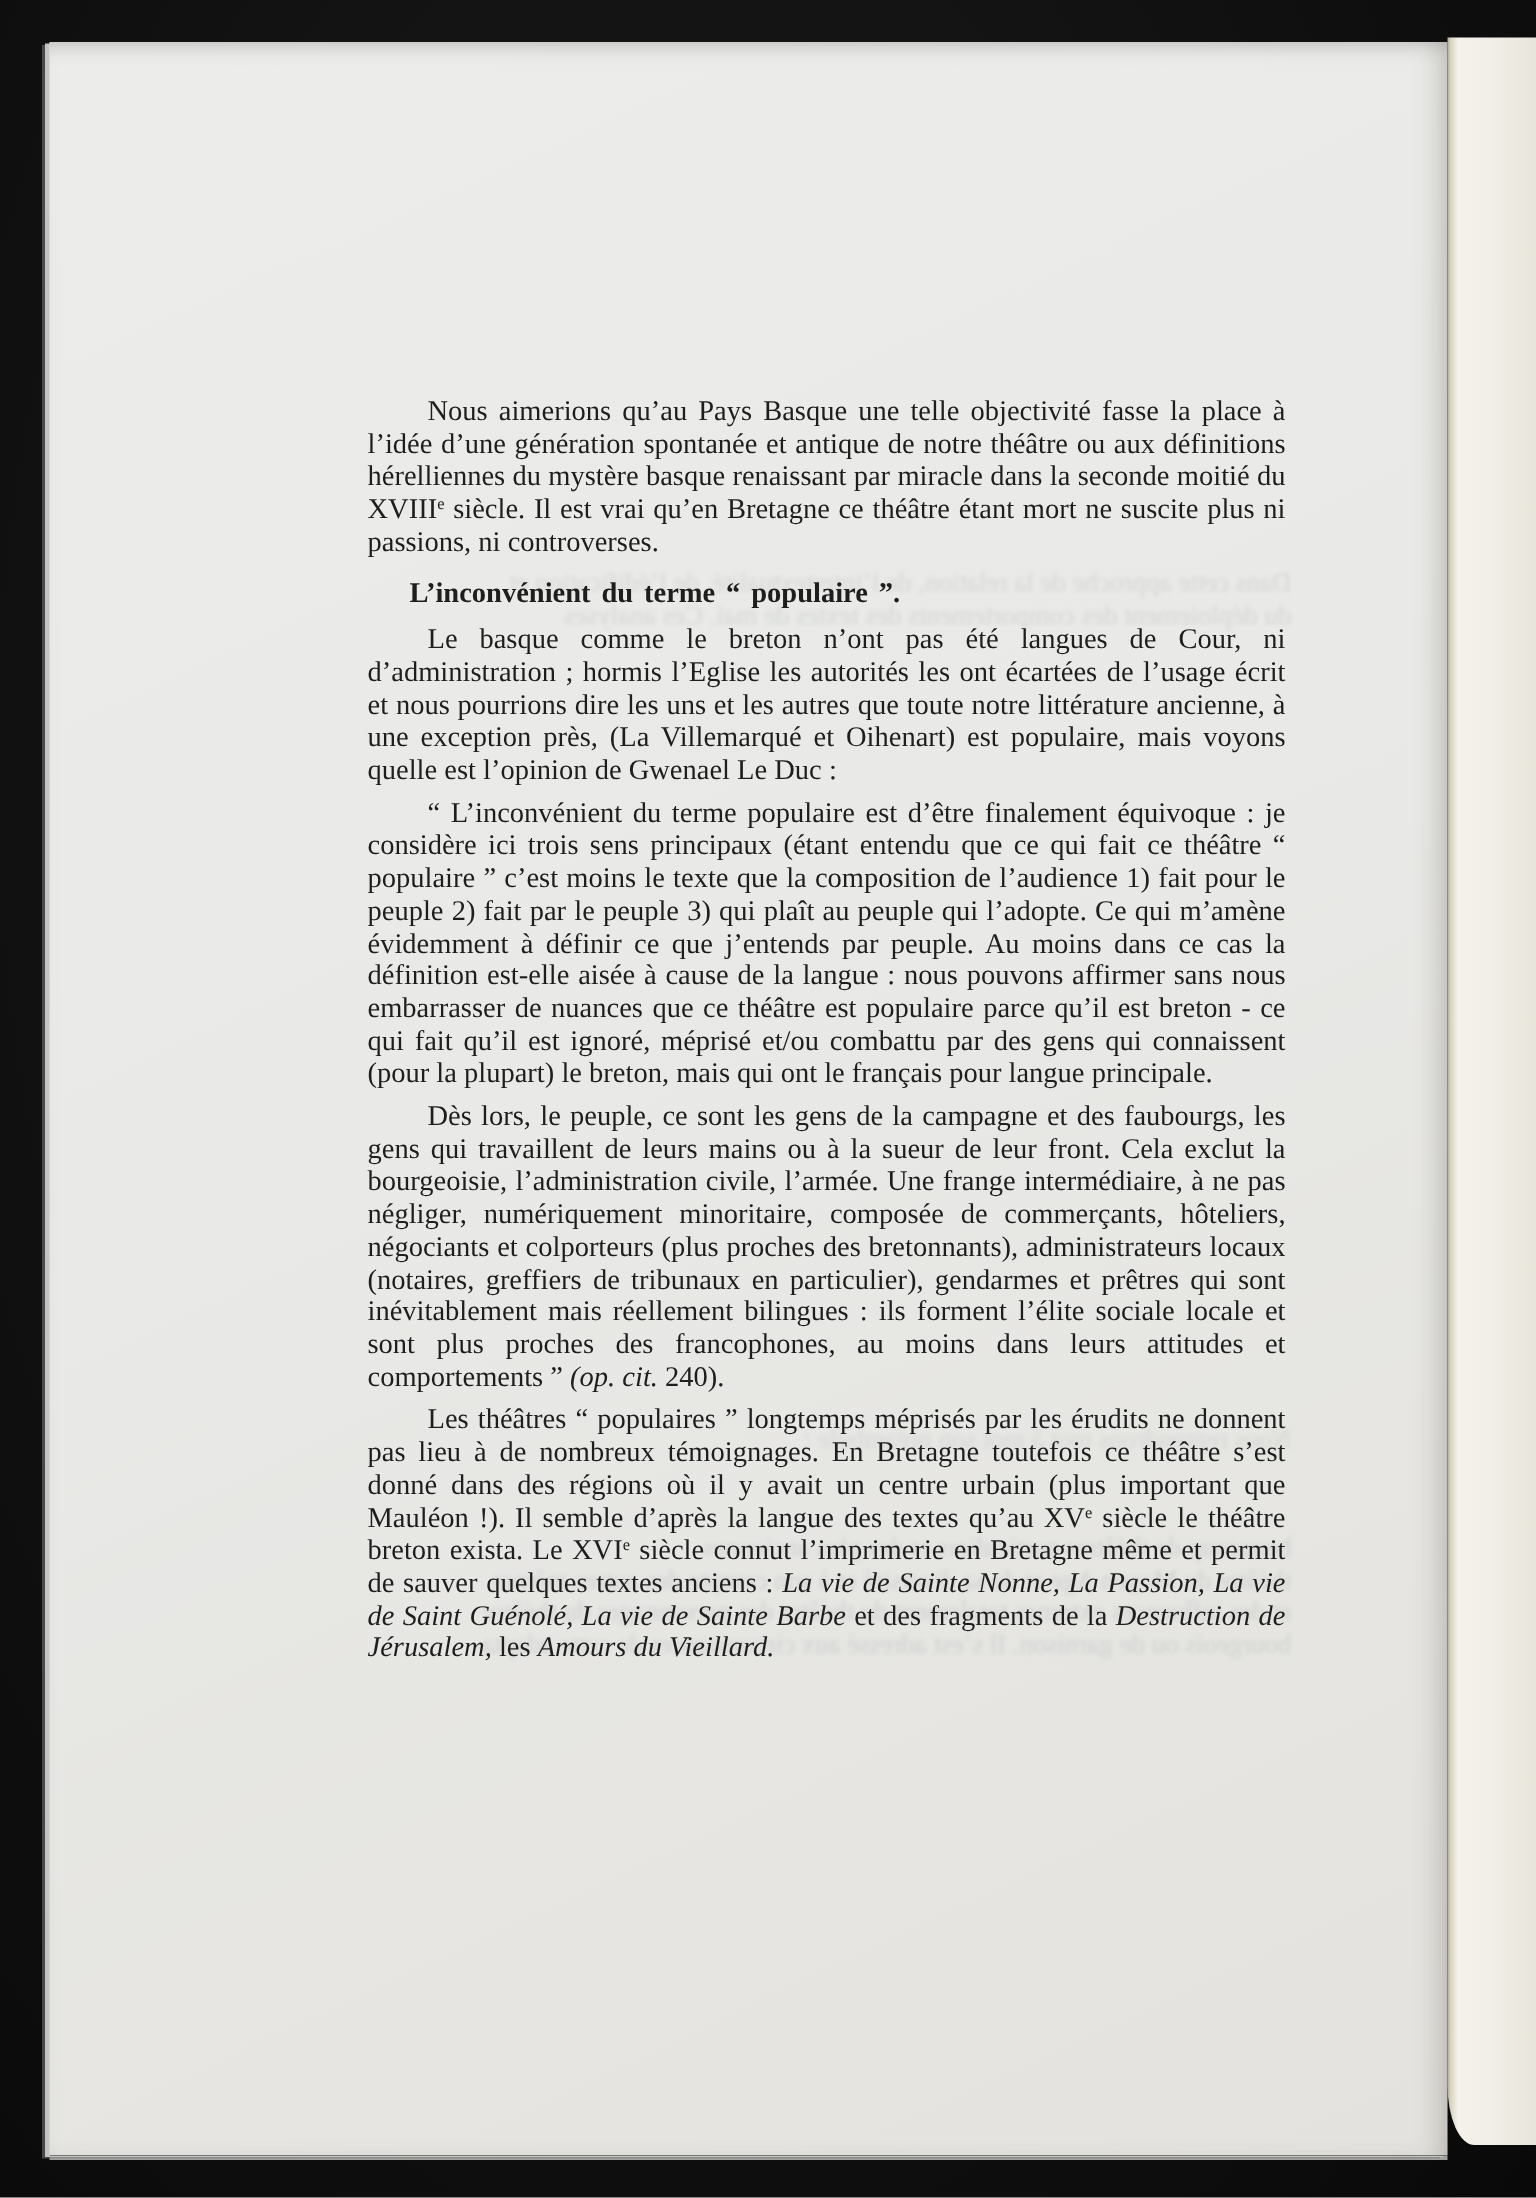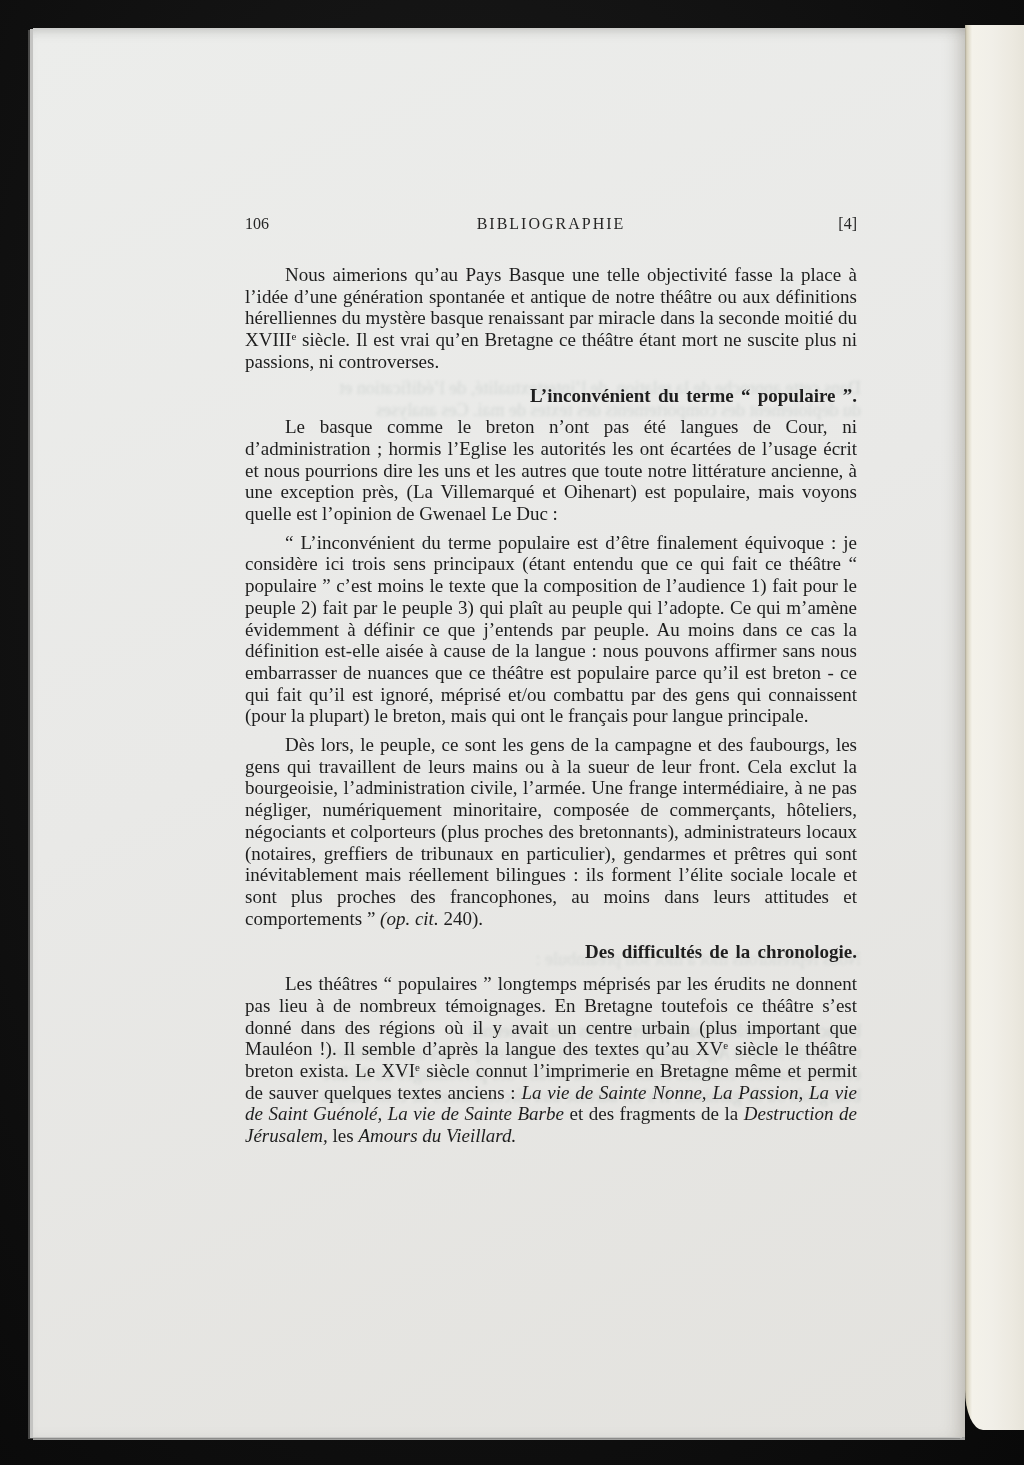--- a/index.html
+++ b/index.html
@@ -63,21 +63,21 @@
   .text-block p.paragraph {
     margin: 0 0 7px 0;
     text-indent: 40px;
   }
   .text-block h3.heading {
     margin: 12px 0 10px 0;
     font-size: 19px;
     font-weight: bold;
     text-indent: 28px;
     word-spacing: 2.5px;
-    text-align: right;
+    text-align: left;
   }
   .text-block sup {
     font-size: 11px;
     line-height: 0;
     vertical-align: 6px;
   }
   .text-block em { }
 
   
   .ghost {
@@ -97,41 +97,35 @@
   #ghost-2 { top: 921px; opacity: 0.16; }
   #ghost-3 { top: 993px; opacity: 0.22; }
 </style>
 </head>
 <body>
 
 <div class="scene">
 
   <div class="page-main">
 
-    <div class="running-header">
-      <span class="rh-left">106</span>
-      <span class="rh-title">BIBLIOGRAPHIE</span>
-      <span class="rh-right">[4]</span>
-    </div>
 
     <div class="ghost" id="ghost-1">Dans cette approche de la relation, de l’intertextualité, de l’édification et
 du déploiement des comportements des textes de mai. Ces analyses</div>
     <div class="ghost" id="ghost-2">Nous reprendrons mot à mot son préambule :</div>
     <div class="ghost" id="ghost-3">beaucoup de théâtres particuliers et des plus anciennes
 théâtre du Moyen Age et de sa diversité et à son compte des autres mêmes
 et des influences externes totalement du théâtre des personnages du théâtre
 bourgeois ou de garnison. Il s’est adressé aux circonstances de cette adapta-</div>
 
     <div class="text-block" id="text-block">
         <p class="paragraph"><span>Nous aimerions qu’au Pays Basque une telle objectivité fasse la place à l’idée d’une génération spontanée et antique de notre théâtre ou aux définitions hérelliennes du mystère basque renaissant par miracle dans la seconde moitié du XVIII</span><sup>e</sup><span> siècle. Il est vrai qu’en Bretagne ce théâtre étant mort ne suscite plus ni passions, ni controverses.</span></p>
         <h3 class="heading"><span>L’inconvénient du terme “ populaire ”.</span></h3>
         <p class="paragraph"><span>Le basque comme le breton n’ont pas été langues de Cour, ni d’administration ; hormis l’Eglise les autorités les ont écartées de l’usage écrit et nous pourrions dire les uns et les autres que toute notre littérature ancienne, à une exception près, (La Villemarqué et Oihenart) est populaire, mais voyons quelle est l’opinion de Gwenael Le Duc :</span></p>
         <p class="paragraph"><span>“ L’inconvénient du terme populaire est d’être finalement équivoque : je considère ici trois sens principaux (étant entendu que ce qui fait ce théâtre “ populaire ” c’est moins le texte que la composition de l’audience  1) fait pour le peuple  2)  fait par le peuple  3) qui plaît au peuple qui l’adopte. Ce qui m’amène évidemment à définir ce que j’entends par peuple. Au moins dans ce cas la définition est-elle aisée à cause de la langue : nous pouvons affirmer sans nous embarrasser de nuances que ce théâtre est populaire parce qu’il est breton - ce qui fait qu’il est ignoré, méprisé et/ou combattu par des gens qui connaissent (pour la plupart) le breton, mais qui ont le français pour langue principale.</span></p>
         <p class="paragraph"><span>Dès lors, le peuple, ce sont les gens de la campagne et des faubourgs, les gens qui travaillent de leurs mains ou à la sueur de leur front. Cela exclut la bourgeoisie, l’administration civile, l’armée. Une frange intermédiaire, à ne pas négliger, numériquement minoritaire, composée de commerçants, hôteliers, négociants et colporteurs (plus proches des bretonnants), administrateurs locaux (notaires, greffiers de tribunaux en particulier), gendarmes et prêtres qui sont inévitablement mais réellement bilingues : ils forment l’élite sociale locale et sont plus proches des francophones, au moins dans leurs attitudes et comportements ” </span><em>(op. cit.</em><span> 240).</span></p>
-        <h3 class="heading"><span>Des difficultés de la chronologie.</span></h3>
         <p class="paragraph"><span>Les théâtres “ populaires ” longtemps méprisés par les érudits ne donnent pas lieu à de nombreux témoignages. En Bretagne toutefois ce théâtre s’est donné dans des régions où il y avait un centre urbain (plus important que Mauléon !). Il semble d’après la langue des textes qu’au XV</span><sup>e</sup><span> siècle le théâtre breton exista. Le XVI</span><sup>e</sup><span> siècle connut l’imprimerie en Bretagne même et permit de sauver quelques textes anciens : </span><em>La vie de Sainte Nonne, La Passion, La vie de Saint Guénolé, La vie de Sainte Barbe</em><span> et des fragments de la </span><em>Destruction de Jérusalem,</em><span> les </span><em>Amours du Vieillard.</em></p>
       </div>
 
   </div>
 
   <div class="page-edge-strip"></div>
 
 </div>
 
 </body></html>

